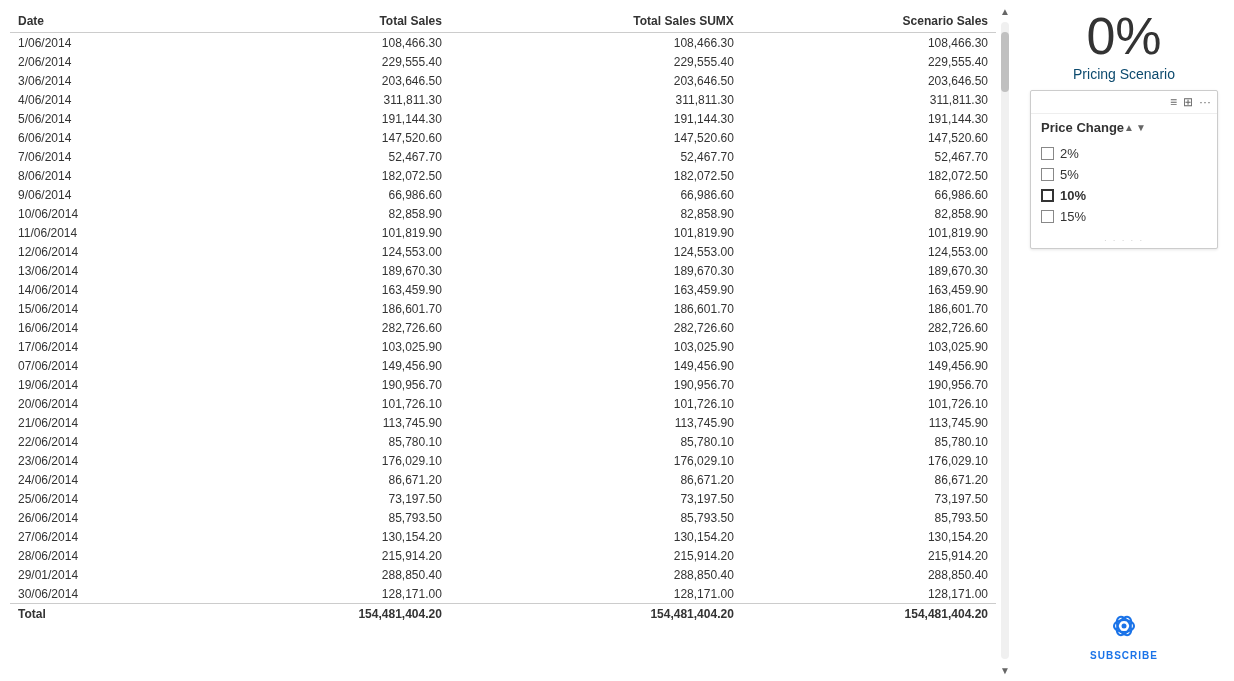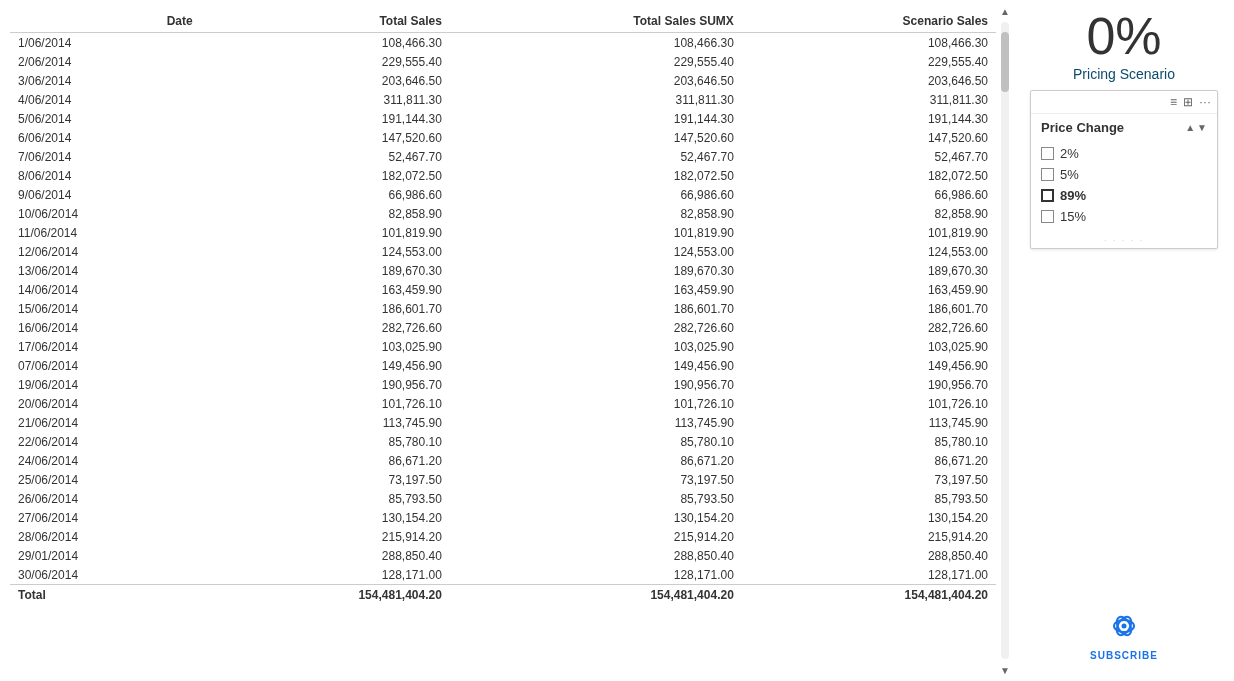--- a/index.html
+++ b/index.html
@@ -21,21 +21,21 @@
       overflow: hidden;
       position: relative;
     }
 
     .data-table {
       width: 100%;
       border-collapse: collapse;
     }
 
     .data-table th {
-      text-align: right;
+      text-align: left;
       font-weight: 600;
       padding: 4px 8px;
       border-bottom: 1px solid #ccc;
       white-space: nowrap;
       font-size: 12px;
     }
 
     .data-table td {
       padding: 2.5px 8px;
       white-space: nowrap;
@@ -146,21 +146,20 @@
       cursor: pointer;
     }
 
     .filter-card-body {
       padding: 6px 10px;
     }
 
     .filter-title-row {
       display: flex;
       align-items: center;
-      justify-content: space-between;
       margin-bottom: 8px;
     }
 
     .filter-title {
       font-size: 13px;
       font-weight: 600;
       color: #333;
     }
 
     .filter-sort-icons {
@@ -375,20 +374,26 @@
           <td>21/06/2014</td>
           <td>113,745.90</td>
           <td>113,745.90</td>
           <td>113,745.90</td>
         </tr>
         <tr>
           <td>22/06/2014</td>
           <td>85,780.10</td>
           <td>85,780.10</td>
           <td>85,780.10</td>
+        </tr>
+        <tr>
+          <td>23/06/2014</td>
+          <td>176,029.10</td>
+          <td>176,029.10</td>
+          <td>176,029.10</td>
         </tr>
         <tr>
           <td>24/06/2014</td>
           <td>86,671.20</td>
           <td>86,671.20</td>
           <td>86,671.20</td>
         </tr>
         <tr>
           <td>25/06/2014</td>
           <td>73,197.50</td>
@@ -467,21 +472,21 @@
       <div class="filter-option">
             <div class="filter-checkbox"></div>
             <span class="filter-option-label">2%</span>
           </div>
           <div class="filter-option">
             <div class="filter-checkbox"></div>
             <span class="filter-option-label">5%</span>
           </div>
           <div class="filter-option">
             <div class="filter-checkbox" style="border-width: 2px; border-color: rgb(51, 51, 51);"></div>
-            <span class="filter-option-label" style="font-weight: 700;">89%</span>
+            <span class="filter-option-label" style="font-weight: 700;">10%</span>
           </div>
           <div class="filter-option">
             <div class="filter-checkbox"></div>
             <span class="filter-option-label">15%</span>
           </div>
         </div>
     </div>
     <div class="filter-card-footer">
       <span class="resize-dots">· · · · ·</span>
     </div>

